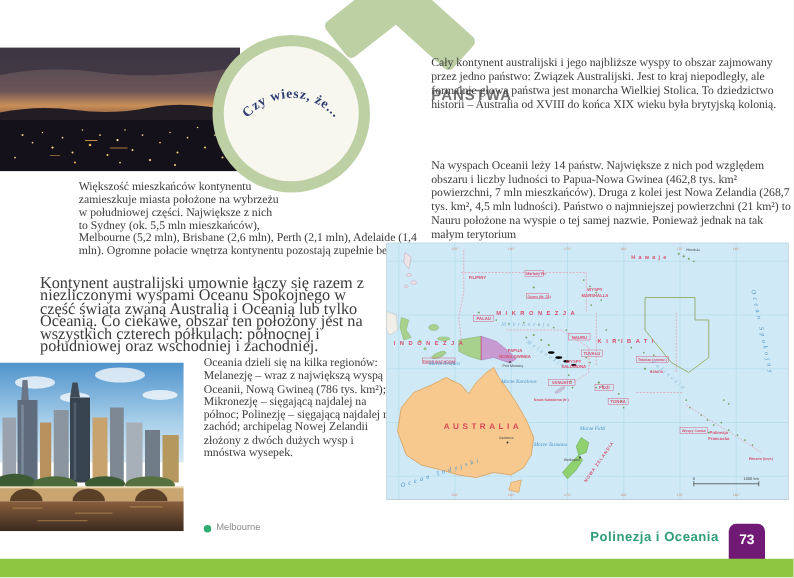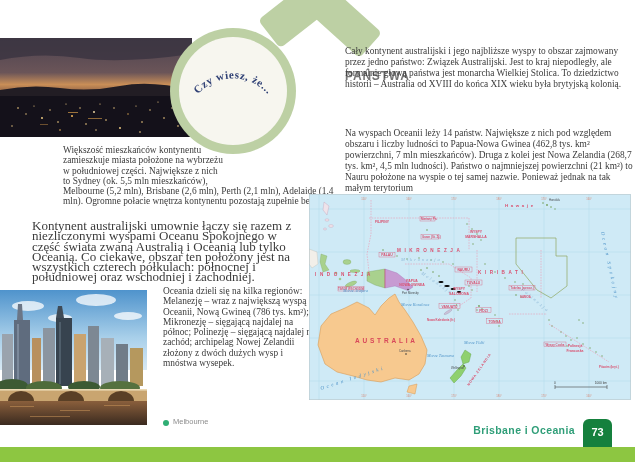--- a/index.html
+++ b/index.html
@@ -32,21 +32,21 @@
   .photo-melbourne{position:absolute;left:0;top:290px;width:147px;height:135px;}
   .caption{position:absolute;left:163px;top:417px;font-family:"Liberation Sans",sans-serif;
     font-size:7.5px;color:#8d8d8d;display:flex;align-items:flex-end;gap:4px;}
   .caption .dot{width:6px;height:6px;border-radius:50%;background:#2fae74;display:inline-block;}
   
   .map{position:absolute;left:309px;top:194px;width:322px;height:206px;}
   
   .footer-label{position:absolute;left:430px;top:424px;width:145px;text-align:right;
     font-family:"Liberation Sans",sans-serif;font-size:10.5px;font-weight:bold;
     letter-spacing:.4px;color:#2f9e78;}
-  .page-tab{position:absolute;left:583px;top:419px;width:29px;height:30px;background:#15803d;
+  .page-tab{position:absolute;left:583px;top:419px;width:29px;height:30px;background:#701a75;
     border-radius:6px 6px 0 0;color:#fff;font-family:"Liberation Sans",sans-serif;
     font-size:11px;font-weight:bold;text-align:center;line-height:26px;}
   .bottom-bar{position:absolute;left:0;bottom:0;width:635px;height:15px;background:#8dc641;}
   
   .mt-red{font-family:"Liberation Sans",sans-serif;font-size:3.4px;font-weight:bold;fill:#d94f6e;}
   .mt-red-s{font-family:"Liberation Sans",sans-serif;font-size:2.9px;font-weight:bold;fill:#d94f6e;}
   .mt-spread{font-family:"Liberation Sans",sans-serif;font-size:4.6px;font-weight:bold;
     letter-spacing:3.6px;fill:#d94f6e;}
   .mt-austr{font-family:"Liberation Sans",sans-serif;font-size:6.5px;font-weight:bold;
     letter-spacing:2.8px;fill:#d8475a;}
@@ -406,17 +406,17 @@
         <line x1="246" y1="191" x2="246" y2="195" stroke="#444" stroke-width="0.6"></line>
         <line x1="298" y1="191" x2="298" y2="195" stroke="#444" stroke-width="0.6"></line>
         <text class="mt-scale" x="246" y="190" text-anchor="middle">0</text>
         <text class="mt-scale" x="298" y="190" text-anchor="end">1000 km</text>
       </g>
 
       <rect x="0.3" y="0.3" width="321.4" height="205.4" fill="none" stroke="#b9c6cc" stroke-width="0.6"></rect>
     </svg>
   </div>
 
-  <div class="footer-label">Brisbane i Oceania</div>
+  <div class="footer-label">Polinezja i Oceania</div>
   <div class="page-tab">73</div>
   <div class="bottom-bar"></div>
 
 </div>
 
 </body></html>

